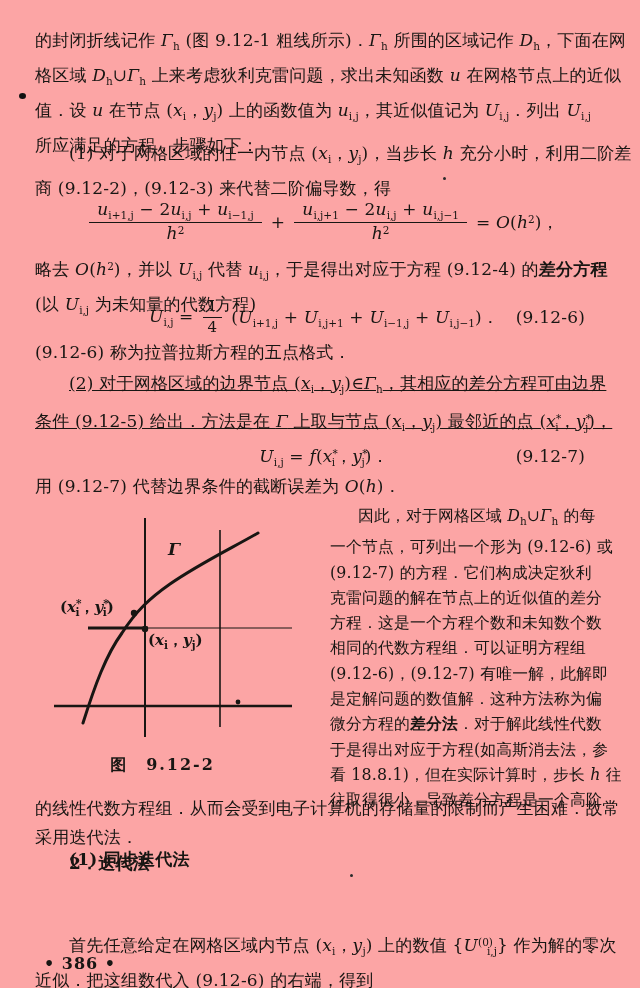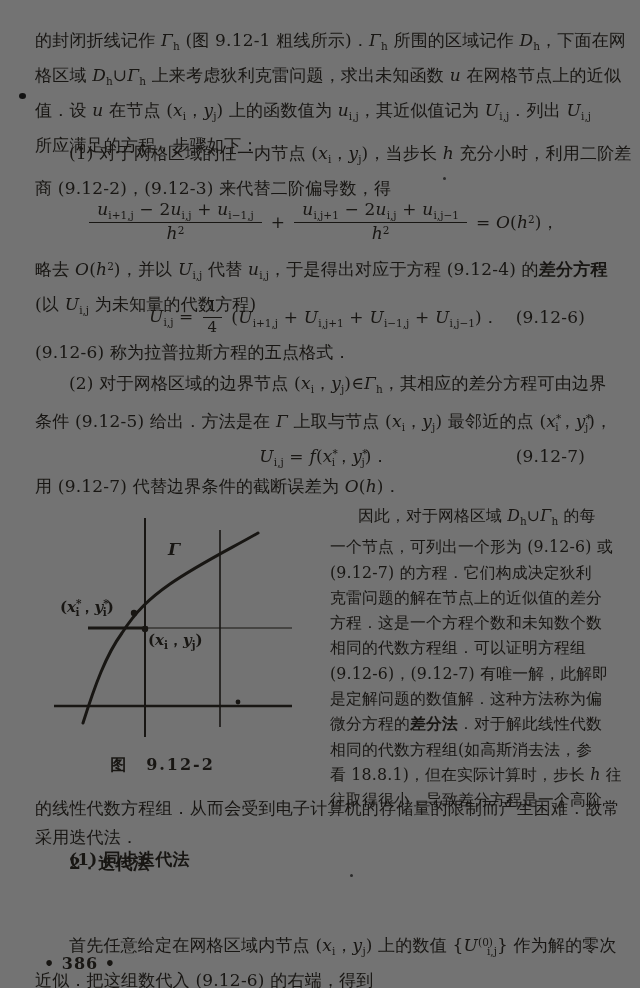--- a/index.html
+++ b/index.html
@@ -1,18 +1,18 @@
 <!DOCTYPE html>
 <html><head>
 <meta charset="utf-8">
 <style>
   html,body{margin:0;padding:0;}
   .page{
     position:relative;width:640px;height:988px;overflow:hidden;
-    background:#737373;color:#181613;
+    background:#fca5a5;color:#181613;
     font-family:"DejaVu Serif","Liberation Serif",serif;
     font-size:17px;letter-spacing:0.2px;
   }
   .block{position:absolute;left:35px;width:578px;}
   .ln{white-space:nowrap;line-height:29px;}
   .indent{text-indent:34px;}
   sub{font-size:10.5px;vertical-align:-4px;letter-spacing:0;}
   sup{font-size:10.5px;vertical-align:5px;letter-spacing:0;}
   sup + sub{margin-left:-6px;}
   i{font-style:italic;}
@@ -88,21 +88,21 @@
       <span class="den">4</span>
     </span>
     <span>(<i>U</i><sub>i+1,j</sub> + <i>U</i><sub>i,j+1</sub> + <i>U</i><sub>i−1,j</sub> + <i>U</i><sub>i,j−1</sub>)．</span>
     <span class="eq-num">(9.12-6)</span>
   </div>
 
   <div class="block" style="top:338px;">
     <div class="ln">(9.12-6) 称为拉普拉斯方程的五点格式．</div>
   </div>
 
-  <div class="block" style="top:369px;">
+  <div class="block" style="top:369px;text-decoration:underline;">
     <div class="ln indent">(2) 对于网格区域的边界节点 (<i>x</i><sub>i</sub>，<i>y</i><sub>j</sub>)∈<i>Γ</i><sub>h</sub>，其相应的差分方程可由边界</div>
     <div class="ln">条件 (9.12-5) 给出．方法是在 <i>Γ</i> 上取与节点 (<i>x</i><sub>i</sub>，<i>y</i><sub>j</sub>) 最邻近的点 (<i>x</i><sup>*</sup><sub>i</sub>，<i>y</i><sup>*</sup><sub>j</sub>)，</div>
   </div>
 
   <div class="formula-row" style="top:443px;height:26px;">
     <span><i>U</i><sub>i,j</sub> = <i>f</i>(<i>x</i><sup>*</sup><sub>i</sub>，<i>y</i><sup>*</sup><sub>j</sub>)．</span>
     <span class="eq-num">(9.12-7)</span>
   </div>
 
   <div class="block" style="top:472px;">
@@ -134,21 +134,21 @@
   <div class="rightcol">
     <div class="ln" style="text-indent:28px;">因此，对于网格区域 <i>D</i><sub>h</sub>∪<i>Γ</i><sub>h</sub> 的每</div>
     <div class="ln">一个节点，可列出一个形为 (9.12-6) 或</div>
     <div class="ln">(9.12-7) 的方程．它们构成决定狄利</div>
     <div class="ln">克雷问题的解在节点上的近似值的差分</div>
     <div class="ln">方程．这是一个方程个数和未知数个数</div>
     <div class="ln">相同的代数方程组．可以证明方程组</div>
     <div class="ln">(9.12-6)，(9.12-7) 有唯一解，此解即</div>
     <div class="ln">是定解问题的数值解．这种方法称为偏</div>
     <div class="ln">微分方程的<b>差分法</b>．对于解此线性代数</div>
-    <div class="ln">相同的代数方程组(如高斯消去法，参</div>
+    <div class="ln">于是得出对应于方程(如高斯消去法，参</div>
     <div class="ln">看 18.8.1)，但在实际计算时，步长 <i>h</i> 往</div>
     <div class="ln">往取得很小，导致差分方程是一个高阶</div>
   </div>
 
   <div class="block" style="top:794px;">
     <div class="ln">的线性代数方程组．从而会受到电子计算机的存储量的限制而产生困难．故常</div>
     <div class="ln">采用迭代法．</div>
   </div>
 
   <div class="block heading" style="top:849px;">

